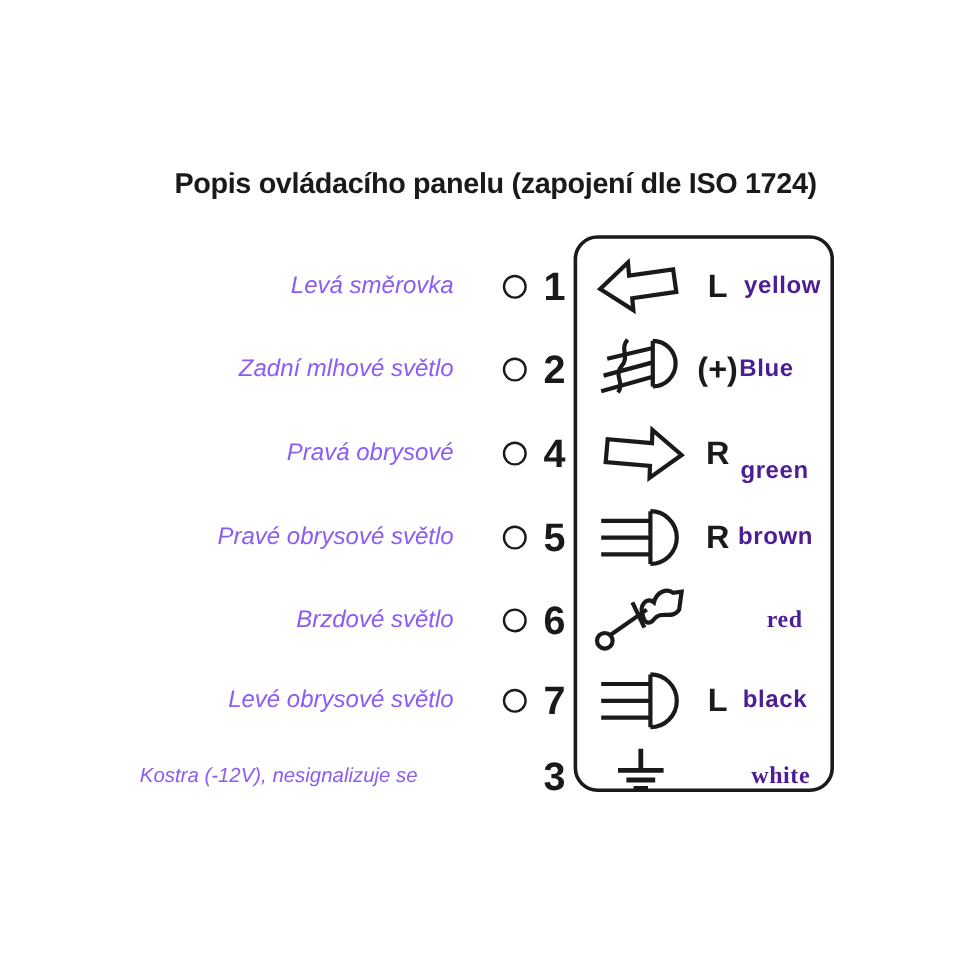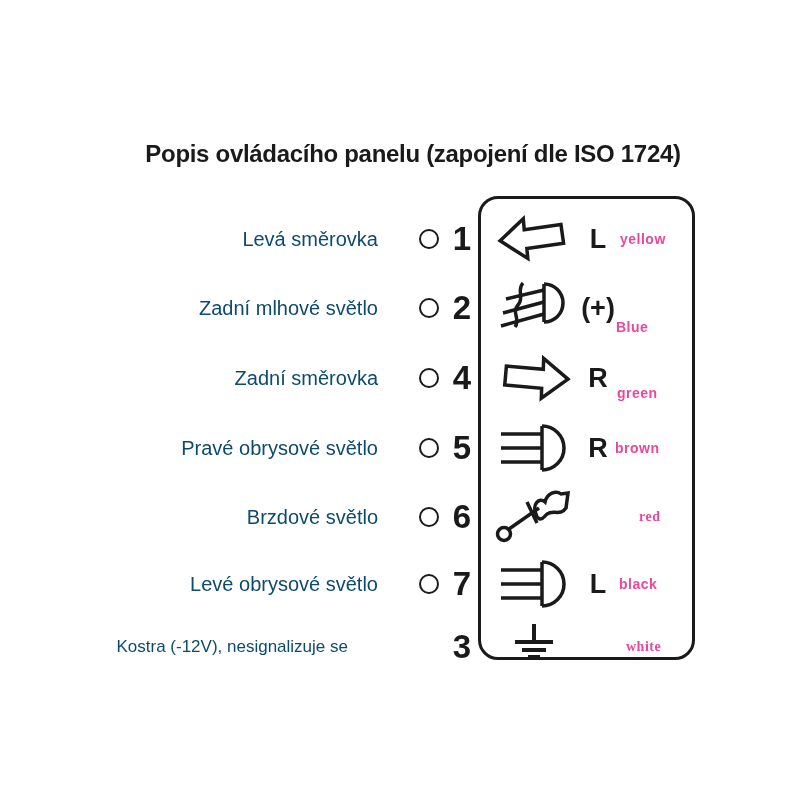--- a/index.html
+++ b/index.html
@@ -37,21 +37,22 @@
   .row {
     position: absolute;
     left: 0; width: 800px; height: 0;
   }
   .row .func-label {
     position: absolute;
     right: 422px; top: 0;
     transform: translateY(-50%);
     font-size: 20px;
     white-space: nowrap;
-    color: #0c4a6e;
+    color: #8b5cf6;
+    font-style: italic;
   }
   .row .circle {
     position: absolute;
     left: 419px; top: 0;
     transform: translateY(-50%);
     width: 16px; height: 16px;
     border: 2.5px solid #1a1a1a;
     border-radius: 50%;
     box-sizing: content-box;
     background: #ffffff;
@@ -82,24 +83,24 @@
     font-weight: bold;
     font-size: 27px;
     white-space: nowrap;
     color: #1a1a1a;
   }
   .row .wire-color {
     position: absolute;
     top: 0;
     transform: translateY(-50%);
     font-weight: bold;
-    font-size: 14px;
+    font-size: 20px;
     letter-spacing: 0.5px;
     white-space: nowrap;
-    color: #ec4899;
+    color: #4c1d95;
   }
 </style>
 </head>
 <body>
 
 <div class="canvas">
 
   <div class="title">Popis ovládacího panelu (zapojení dle ISO 1724)</div>
 
   <div class="symbol-box"></div>
@@ -125,24 +126,24 @@
     <div class="pin">2</div>
     <div class="symbol">
           <svg viewBox="0 0 84 62" fill="none" stroke="#1a1a1a" stroke-width="3.5">
        <path d="M52,7 L52,45"></path>
        <path d="M52,7 A19,19 0 0 1 52,45"></path>
        <path d="M52,13 L14,22 M52,25 L11,36 M52,37 L9,49"></path>
        <path d="M31,6 C24,14 33,20 26,28 C19,36 29,42 23,50"></path>
           </svg>
         </div>
     <div class="side-letter">(+)</div>
-    <div class="wire-color" style="left: 616px; margin-top: 19px;">Blue</div>
+    <div class="wire-color" style="left: 616px;">Blue</div>
   </div>
       <div class="row" style="top: 378px;">
-    <div class="func-label">Zadní směrovka</div>
+    <div class="func-label">Pravá obrysové</div>
     <div class="circle"></div>
     <div class="pin">4</div>
     <div class="symbol">
           <svg viewBox="0 0 84 62">
             <g transform="rotate(2 42 31)">
        <polygon points="76,31 51,11 51,22 14,20 13,39 50,41 50,51" fill="none" stroke="#1a1a1a" stroke-width="3.5"></polygon>
             </g>
           </svg>
         </div>
     <div class="side-letter">R</div>

